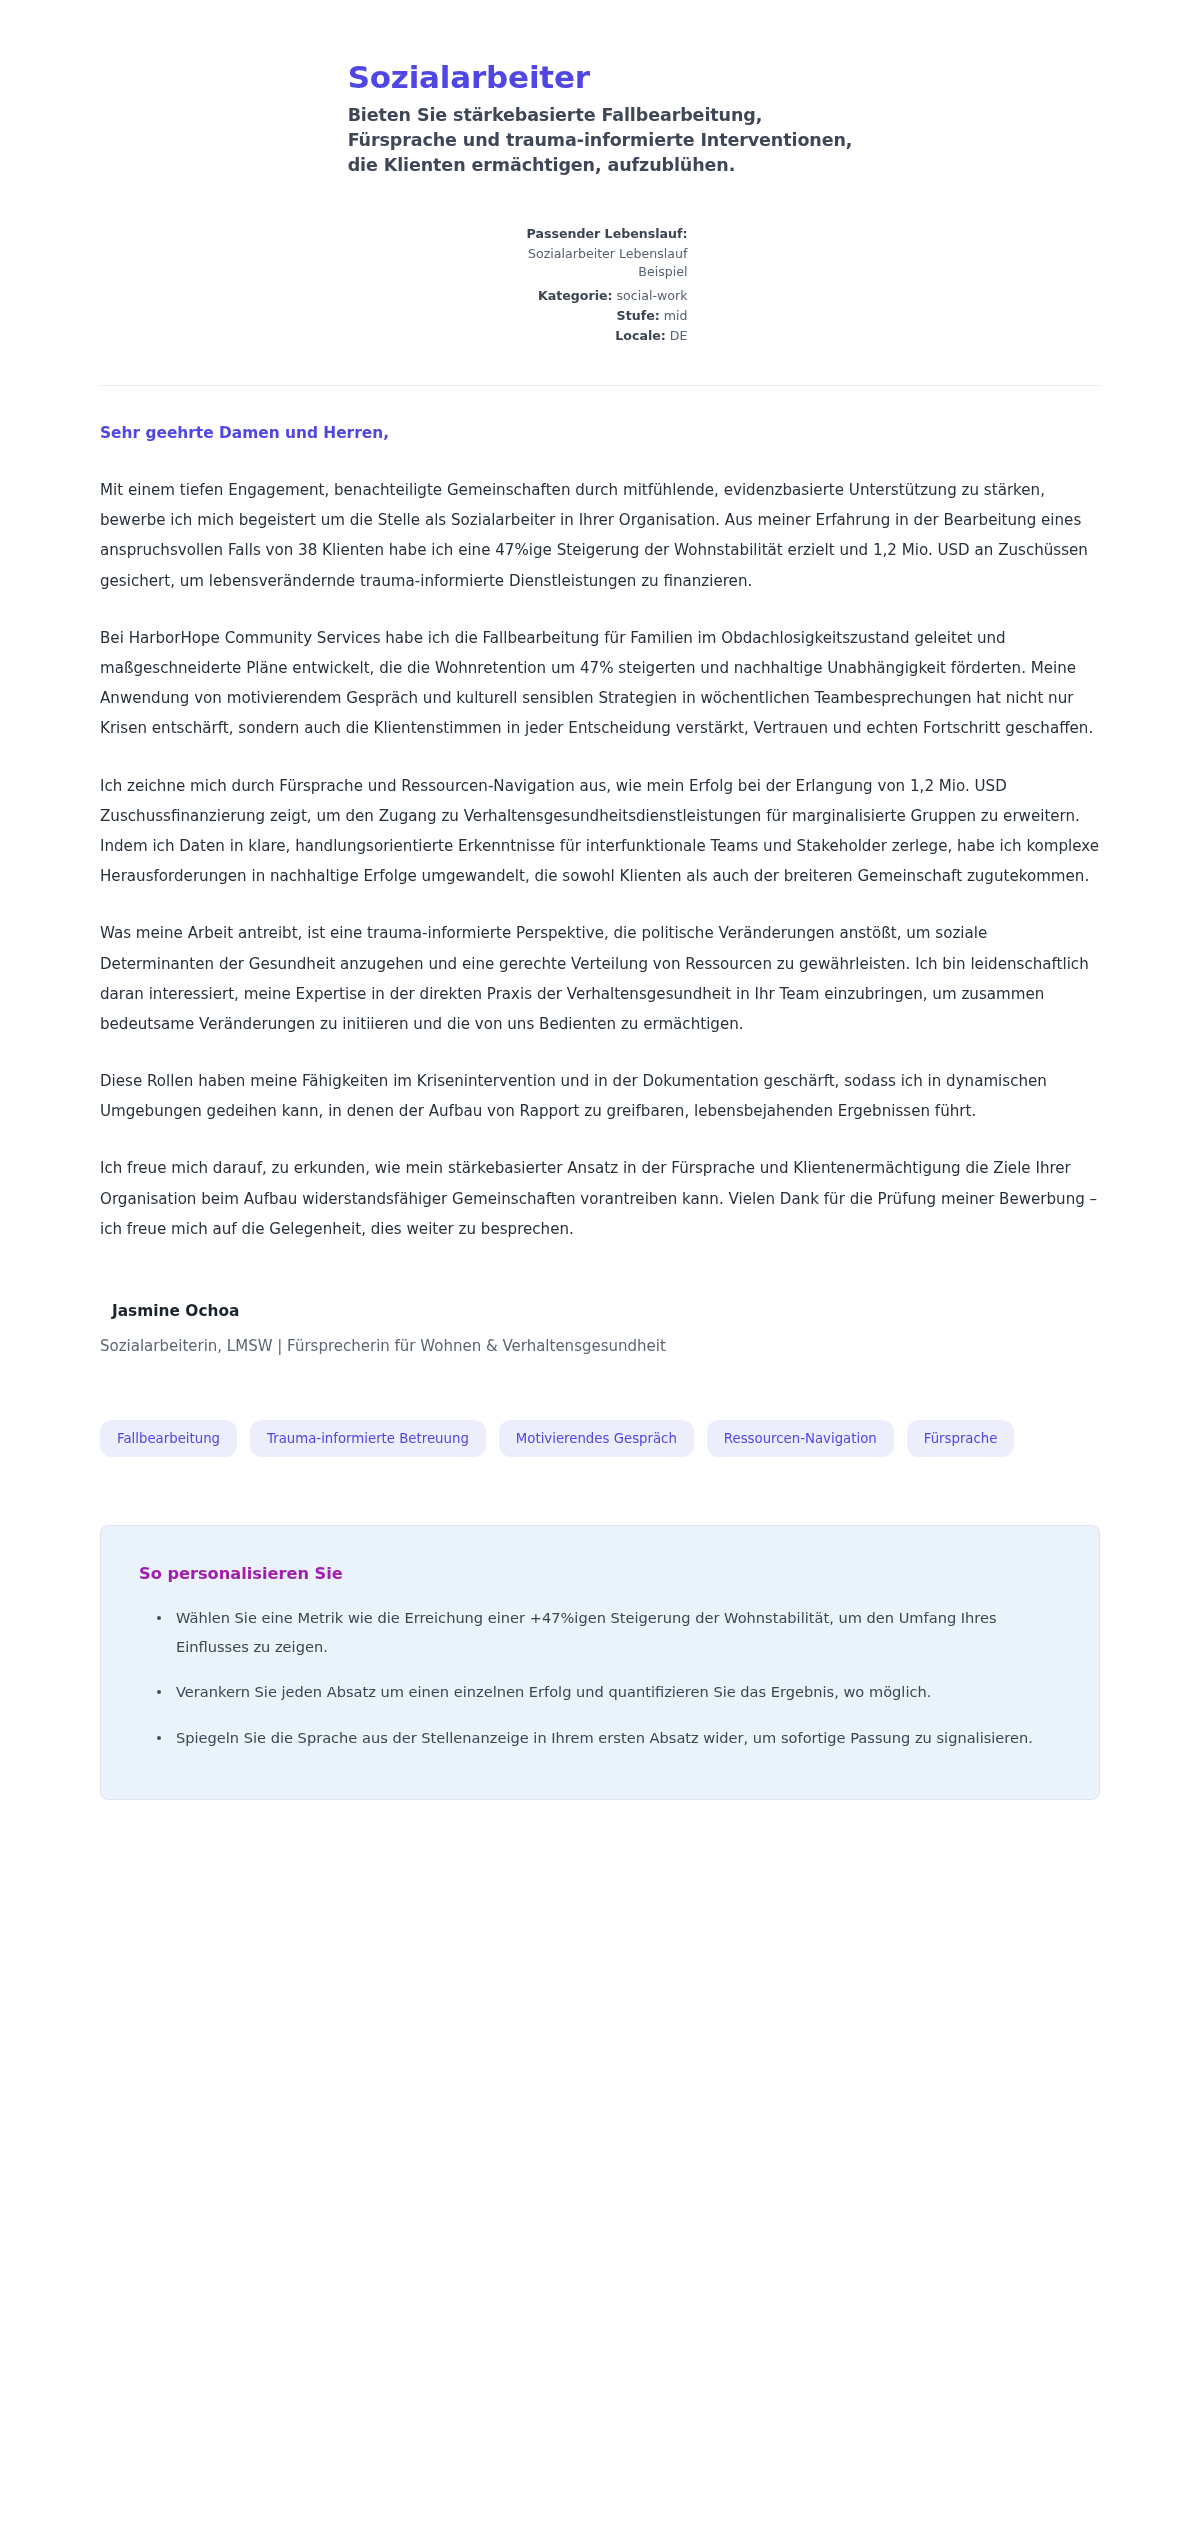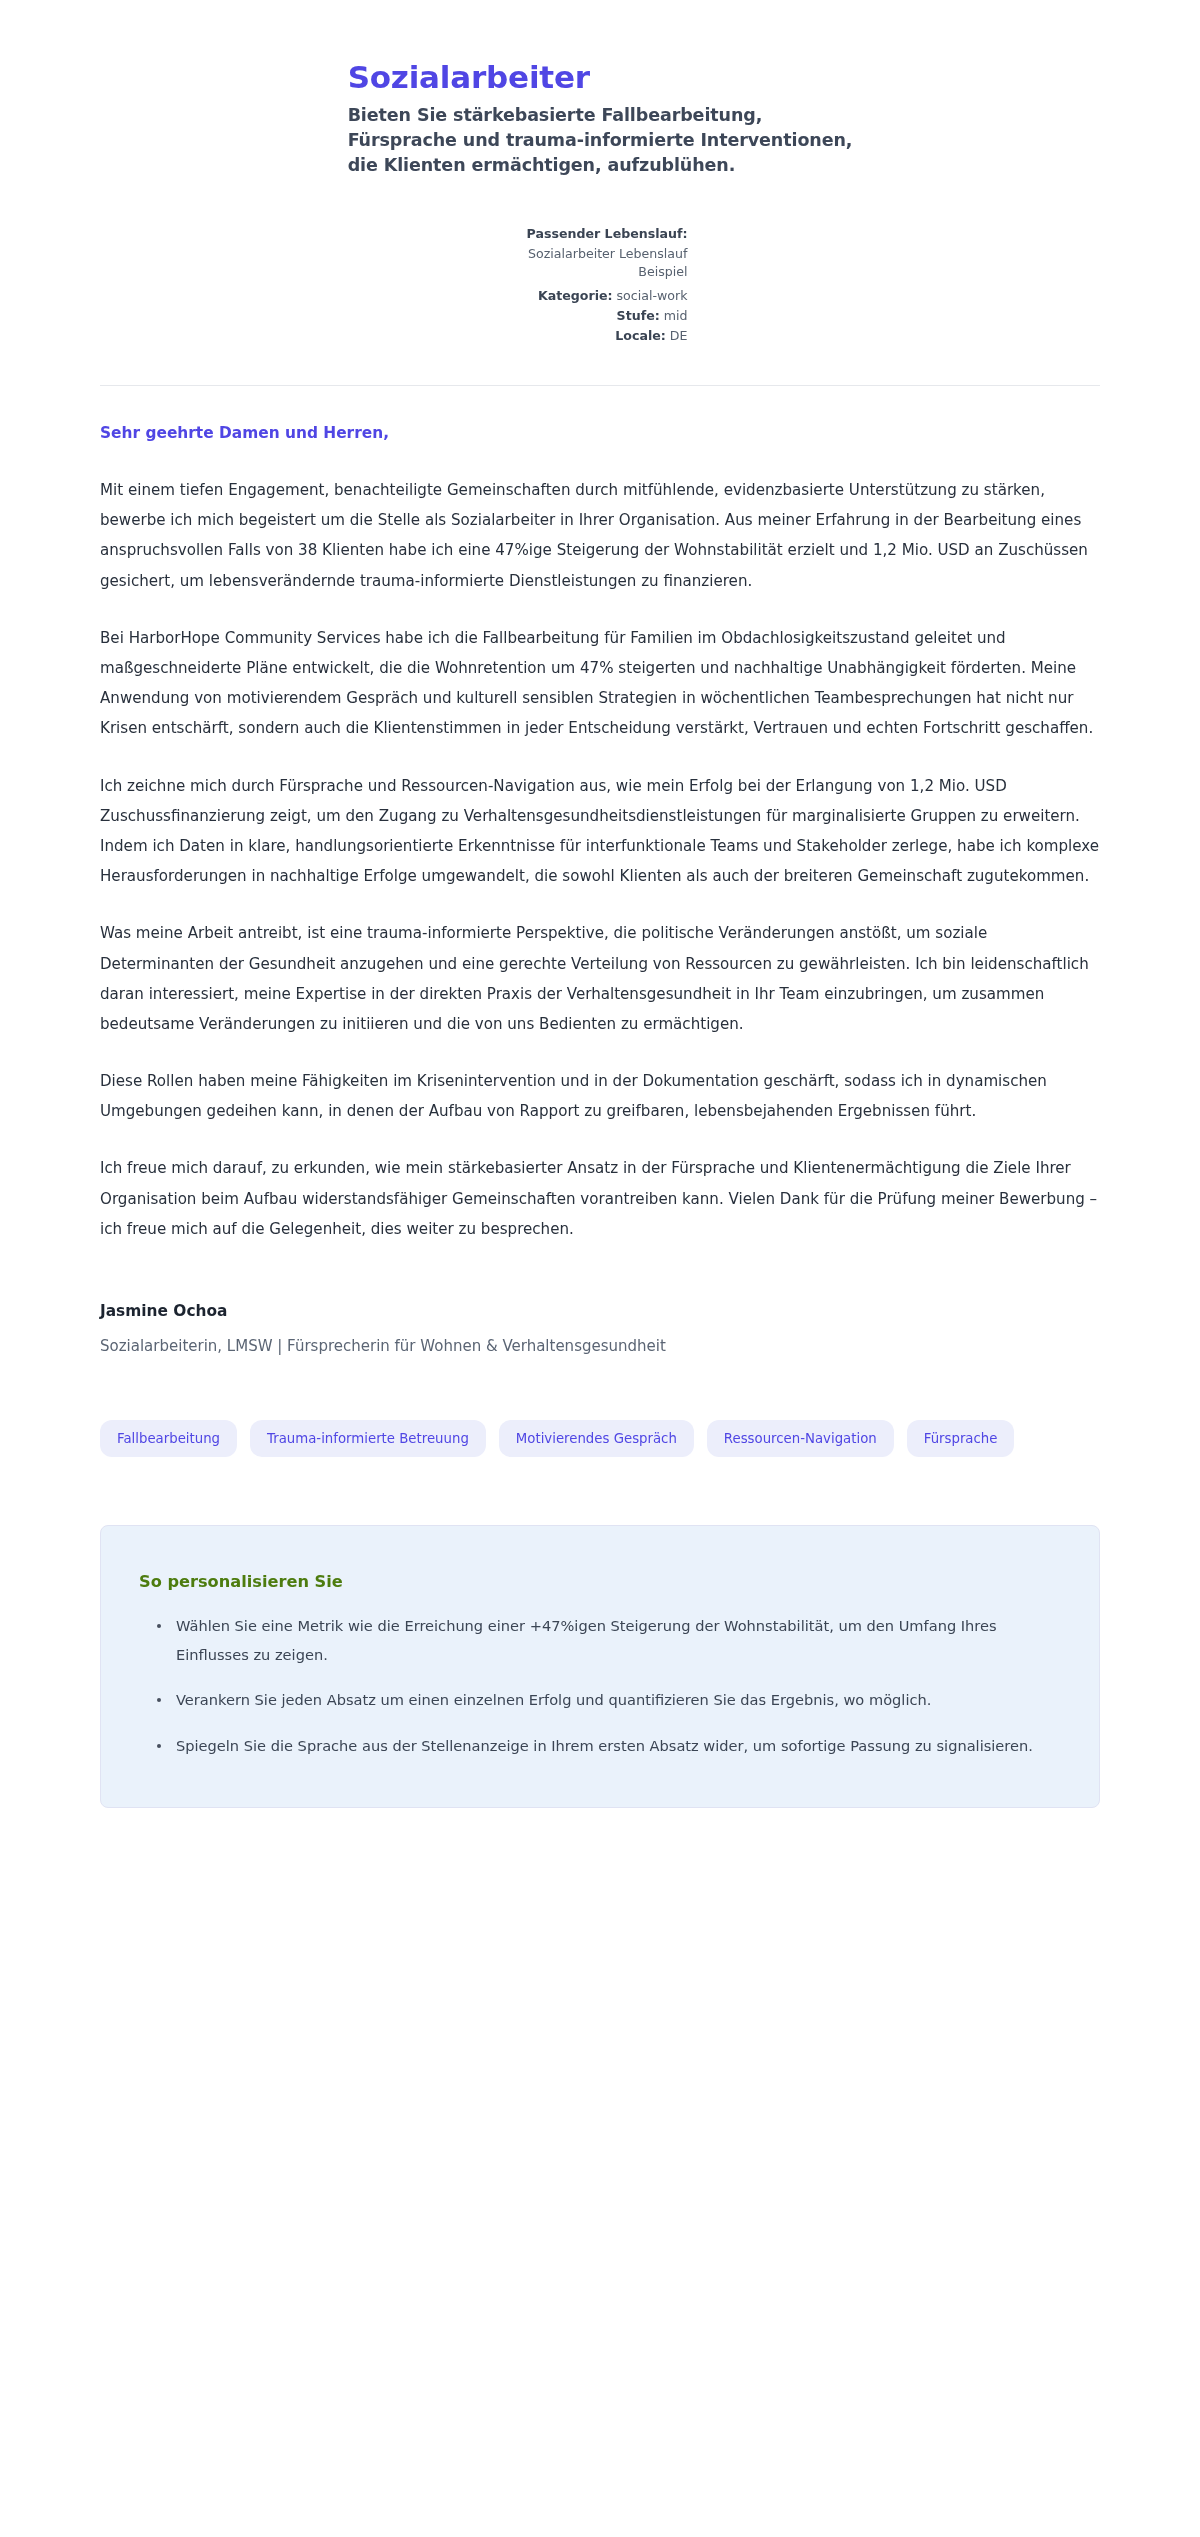--- a/index.html
+++ b/index.html
@@ -96,21 +96,21 @@
   .para:last-of-type { margin-bottom: 0; }
 
   
   .signature {
     margin-top: 56px;
   }
   .sign-name {
     font-size: 15.4px;
     font-weight: 700;
     color: #1c2430;
-    margin: 0 0 11px 0;
+    margin: 0 0 11px 12px;
     line-height: 1.5;
   }
   .sign-role {
     font-size: 15px;
     color: #5b6574;
     margin: 0;
     line-height: 1.6;
   }
 
   
@@ -137,22 +137,22 @@
     margin-bottom: 60px;
     background: #eaf2fb;
     border: 1px solid #e0e3f3;
     border-radius: 8px;
     padding: 34px 38px 36px 38px;
     max-width: 1000px;
   }
   .panel-title {
     font-size: 16.2px;
     font-weight: 700;
-    color: #4d7c0f;
-    margin: 12px 0 21px 0;
+    color: #a21caf;
+    margin: 4px 0 21px 0;
   }
   .panel-list {
     margin: 11px;
     padding: 0;
     list-style: none;
   }
   .panel-list li {
     position: relative;
     padding-left: 26px;
     font-size: 14.6px;

